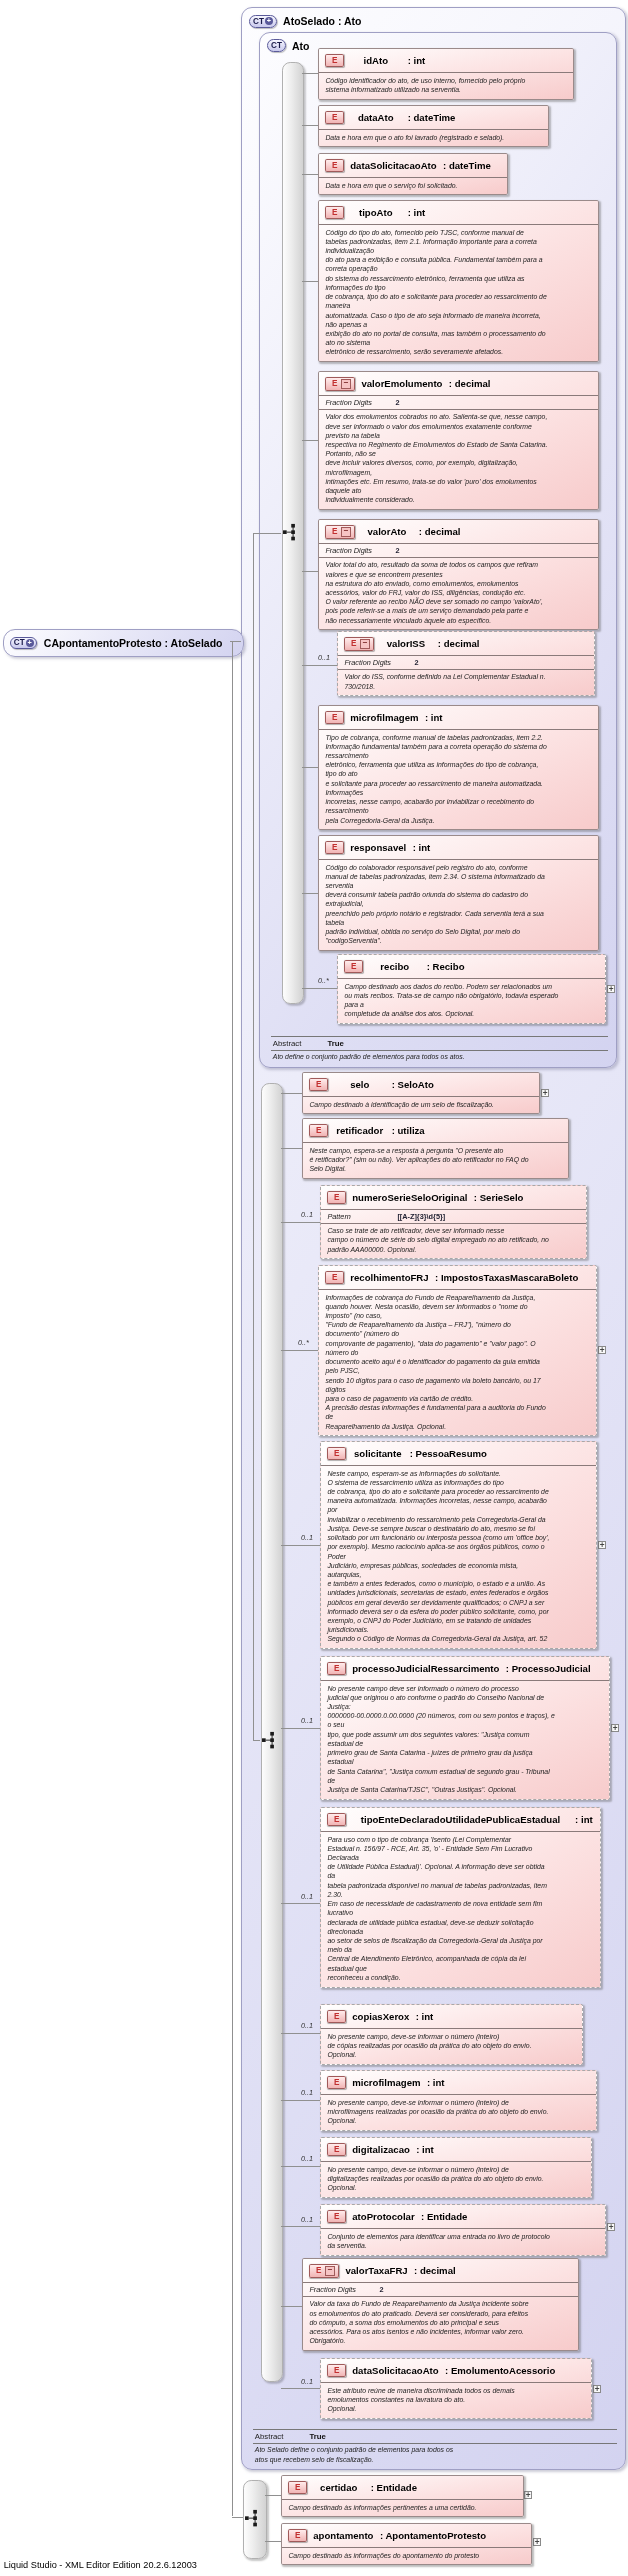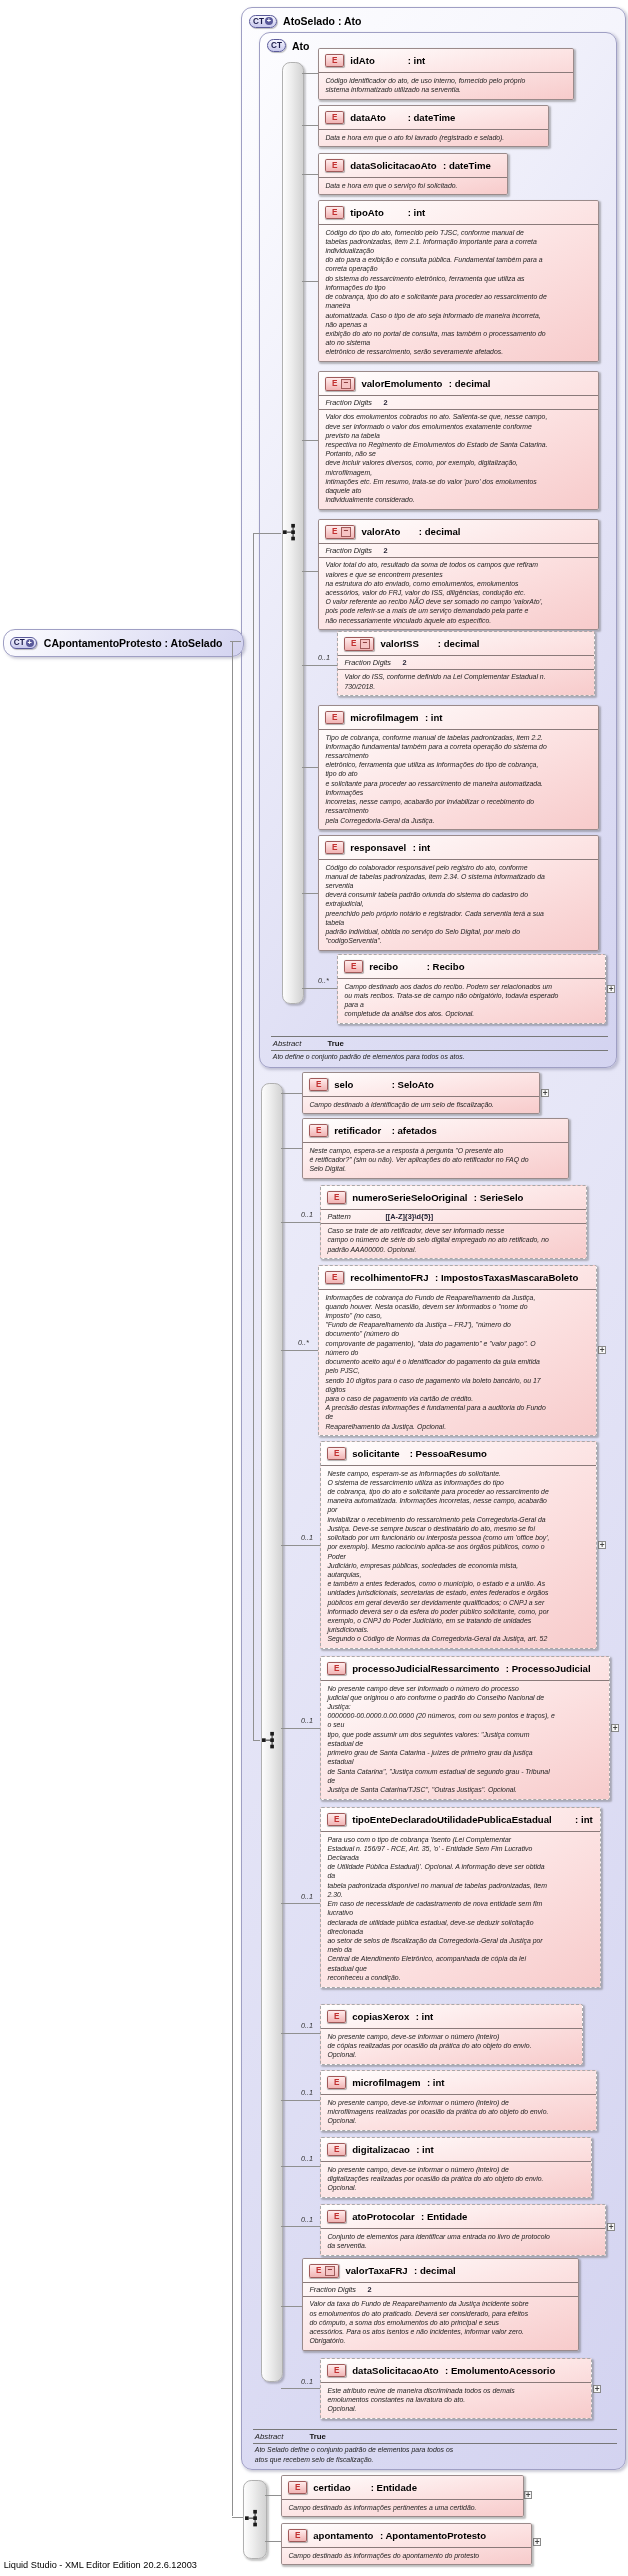--- a/index.html
+++ b/index.html
@@ -25,21 +25,21 @@
   .plus-disc{
     display:inline-block;width:8.2px;height:8.2px;border-radius:50%;
     background:#5a5a9a;color:#fff;font-size:7.3px;line-height:8.2px;
     text-align:center;font-weight:bold;
   }
   .ct-footer{position:absolute;left:11px;right:8.2px;bottom:5.5px;}
   .abs-row{
     display:flex;gap:26px;border-top:0.9px solid #777;border-bottom:0.9px solid #777;
     padding:1.8px 1.8px;font-size:7.8px;align-items:baseline;
   }
-  .abs-label{font-style:italic;color:#222;}
+  .abs-label{color:#222;}
   .abs-value{font-weight:bold;color:#111;}
   .ct-anno{
     font-style:italic;font-size:6.9px;line-height:9.2px;color:#222;
     padding:1.8px 1.8px 0 1.8px;white-space:pre-wrap;
   }
   .root{display:flex;align-items:center;gap:6.4px;padding:0 6.4px;height:26px;border-radius:12px;}
 
   
   .seqbar{
     position:absolute;border:0.9px solid #b0b0b0;border-radius:8.2px;
@@ -53,37 +53,37 @@
     position:absolute;border:0.9px solid #9a8a8a;border-radius:1.8px;
     background:linear-gradient(to bottom right,#ffffff 0%,#fce2e2 55%,#f7cbcb 100%);
     box-shadow:1.8px 1.8px 1.8px rgba(90,90,90,.4);
   }
   .elem.dashed{border:0.9px dashed #a8a8a8;}
   .elem-header{
     display:flex;align-items:flex-start;gap:6.4px;padding:5.5px 7.3px 4.6px 6.4px;
     font-size:9.6px;font-weight:bold;color:#000;
     border-bottom:0.9px solid #8a7a7a;white-space:nowrap;
   }
-  .elem-name{min-width:51px;}
+  .elem-name{min-width:51px;text-align:center;}
   .elem-name.name-wrap{min-width:0;width:218px;word-break:break-all;white-space:normal;}
   .e-badge{
     display:inline-flex;align-items:center;flex:none;margin-top:-0.9px;
     border:0.9px solid #a05a5a;border-radius:1.8px;
     background:linear-gradient(#ffecec,#f1b4b4);
     color:#c23030;font-weight:bold;font-size:8.2px;
     padding:0.9px 5.5px;line-height:10px;box-shadow:0.9px 0.9px 0.9px rgba(0,0,0,.3);
   }
   .e-minus{
     display:none;width:8.2px;height:8.2px;margin-left:3.7px;margin-right:-2.7px;
     border:0.9px solid #a05a5a;background:#f6c4c4;color:#803030;
     font-size:8.2px;line-height:6.4px;text-align:center;font-weight:bold;
   }
   .elem.has-minus .e-minus{display:inline-block;}
   .facet-row{
-    display:flex;gap:5px;padding:1.8px 7.3px 1.8px 6.4px;font-size:7.3px;
+    display:flex;gap:17px;padding:1.8px 7.3px 1.8px 6.4px;font-size:7.3px;
     border-bottom:0.9px solid #8a7a7a;align-items:baseline;
   }
   .facet-label{font-style:italic;color:#222;min-width:53px;}
   .facet-value{font-weight:bold;color:#223;}
   .anno{
     font-style:italic;font-size:6.9px;line-height:9.2px;color:#222;
     padding:2.7px 6.4px 4.6px 6.4px;white-space:pre-wrap;
   }
 
   
@@ -417,21 +417,21 @@
     </div>
     <div class="facets"></div>
     <div class="anno">Campo destinado à identificação de um selo de fiscalização.</div>
   </div>
       <div class="elem" style="left: 302px; top: 1118px; width: 265px;">
     <div class="elem-header">
       <span class="e-badge">
             <span class="e-letter">E</span>
           </span>
       <span class="elem-name">retificador</span>
-      <span class="elem-type">: afetados</span>
+      <span class="elem-type">: utiliza</span>
     </div>
     <div class="facets"></div>
     <div class="anno">Neste campo, espera-se a resposta à pergunta "O presente ato
 é retificador?" (sim ou não). Ver aplicações do ato retificador no FAQ do
 Selo Digital.</div>
   </div>
       <div class="elem dashed" style="left: 320px; top: 1185px; width: 265px;">
     <div class="elem-header">
       <span class="e-badge">
             <span class="e-letter">E</span>

